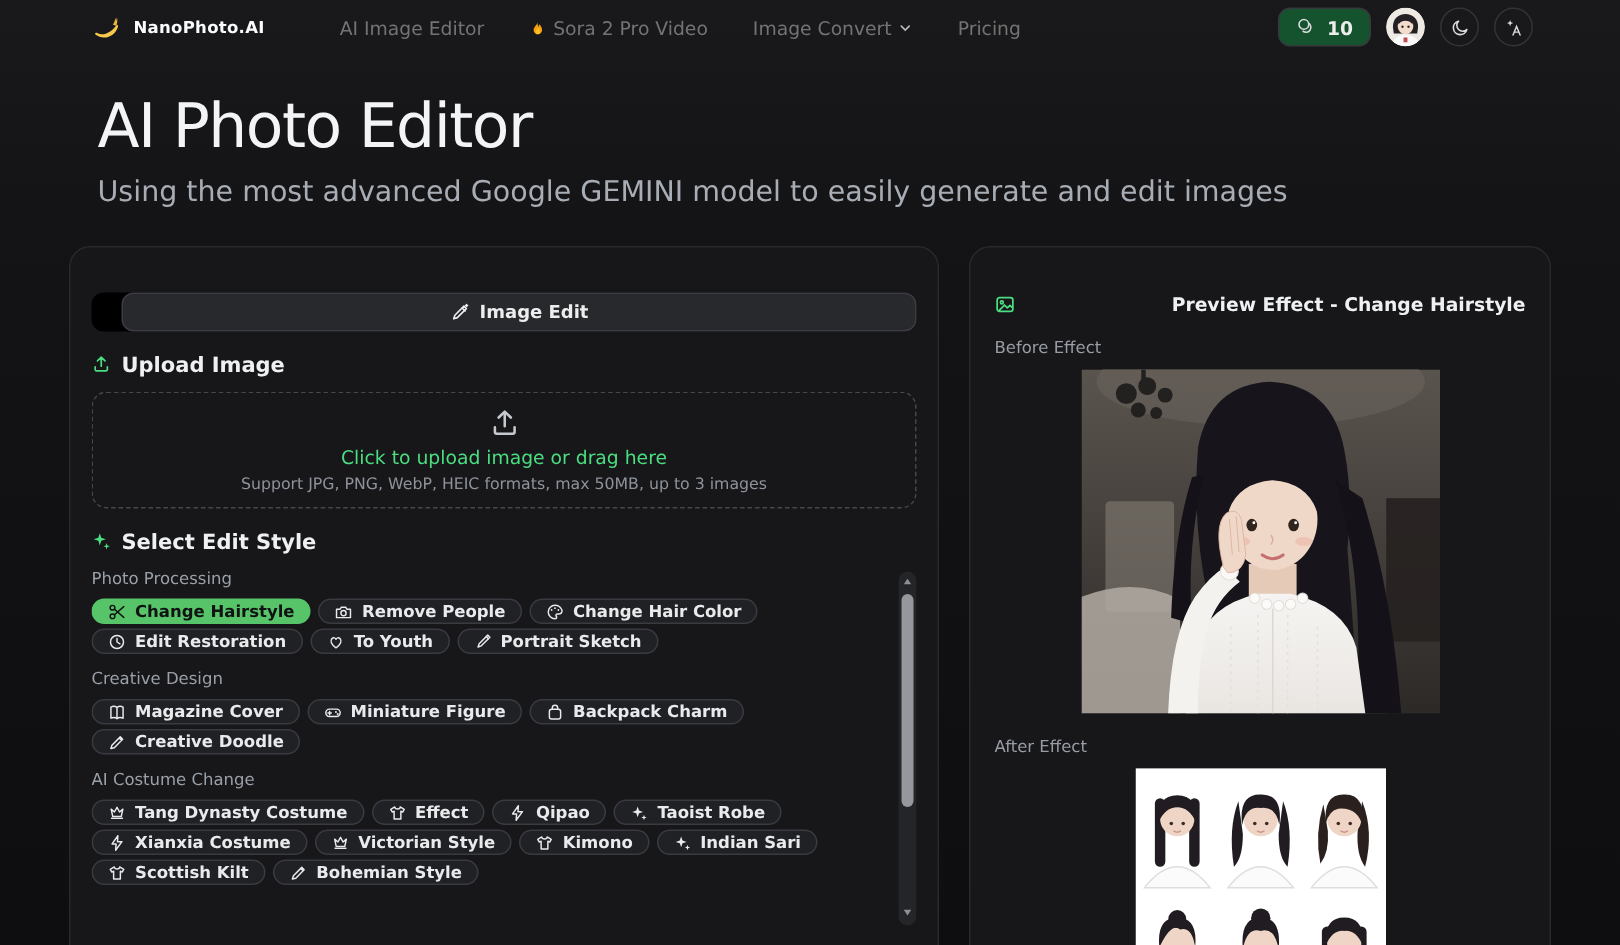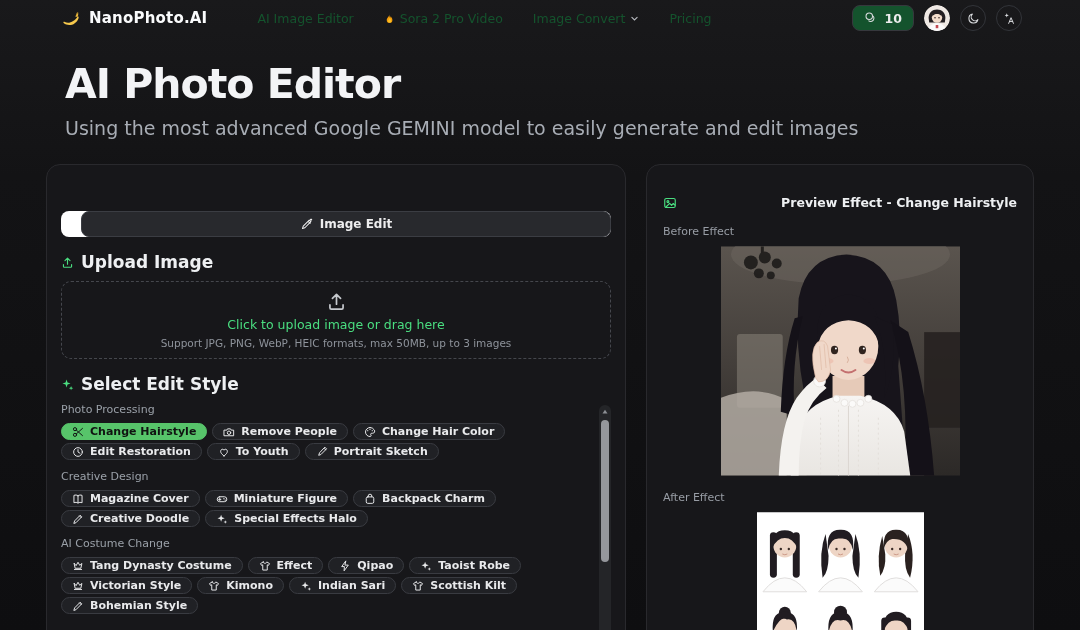--- a/index.html
+++ b/index.html
@@ -8,52 +8,52 @@
     overflow:hidden; position:relative;
     background:linear-gradient(180deg,#19191b 0%, #131315 28%, #0e0e10 100%);
     font-family:"DejaVu Sans","Liberation Sans",sans-serif;
     color:#e8e9eb;
   }
   svg { display:block; }
 
   
   .nav { height:36px; display:flex; align-items:center; padding:0 58px 0 60px; }
   .brand { display:flex; align-items:center; gap:8px; cursor:pointer; }
-  .brand .bname { font-size:15px; font-weight:700; color:#fafbfc; letter-spacing:.2px; }
+  .brand .bname { font-size:11px; font-weight:700; color:#fafbfc; letter-spacing:.2px; }
   .nlinks { display:flex; align-items:center; gap:30px; margin-left:50px; }
-  .nl { display:flex; align-items:center; gap:5px; font-size:12.5px; color:#14532d; cursor:pointer; text-decoration:none; }
+  .nl { display:flex; align-items:center; gap:5px; font-size:12.5px; color:#737373; cursor:pointer; text-decoration:none; }
   .nav-right { margin-left:auto; display:flex; align-items:center; gap:10px; }
   .credit { height:26px; display:flex; align-items:center; gap:7px; padding:0 11px;
             background:#14532d; border:1px solid #36383d; border-radius:8px;
             font-size:12.5px; font-weight:700; color:#eceded; cursor:pointer; }
   .cbtn { width:26px; height:26px; border-radius:50%; border:1px solid #323439; background:transparent;
           display:flex; align-items:center; justify-content:center; cursor:pointer; }
   .avatar { width:26px; height:26px; border-radius:50%; overflow:hidden; cursor:pointer; }
 
   
   .hero { margin:24px 0 0 65px; }
-  .hero h1 { font-size:41px; font-weight:700; color:#f3f4f6; letter-spacing:-1px; }
+  .hero h1 { font-size:41px; font-weight:400; color:#f3f4f6; letter-spacing:-1px; }
   .hero p { margin-top:9px; font-size:19px; color:#a8adb5; }
 
   
   .main { display:flex; gap:20px; margin:25px 46px 0; align-items:flex-start; }
   .panel { background:#17171a; border:1px solid #29292d; border-radius:14px; height:560px; overflow:hidden; }
   .panel-left { width:580px; padding:16px 14px; }
   .panel-right { flex:1; padding:16px; }
 
   
-  .tabs { margin-top:30px; height:26px; background:#ffffff; border-radius:8px; display:flex;padding-left:20px; }
+  .tabs { margin-top:14px; height:26px; background:#000000; border-radius:8px; display:flex;padding-left:20px; }
   .tab { flex:1; display:flex; align-items:center; justify-content:center; gap:7px;
          font-size:12px; font-weight:700; color:#85898f; border-radius:8px; cursor:pointer;
          border:1px solid transparent; background:transparent; font-family:inherit; }
   .tab.active { background:#28292d; border-color:#3b3d43; color:#ededee; }
 
   
-  .sec-label { margin-top:15px; display:flex; align-items:center; gap:7px;
-               font-size:17px; font-weight:700; color:#eef0f2; }
+  .sec-label { margin-top:15px; display:flex; align-items:flex-start; gap:7px;
+               font-size:14px; font-weight:700; color:#eef0f2; }
 
   
   .upload-box { margin-top:9px; height:78px; border:1.5px dashed #45474d; border-radius:10px;
                 display:flex; flex-direction:column; align-items:center; justify-content:center; cursor:pointer; }
   .upload-cta { margin-top:5px; font-size:12.5px; font-weight:400; color:#4ade80; }
   .upload-hint { margin-top:5px; font-size:10.5px; color:#8e939b; }
 
   
   .style-scroll { position:relative; margin-top:9px; height:240px; overflow:hidden; padding-right:20px; }
   .cat { margin-bottom:10px; }
@@ -342,28 +342,20 @@
           <button class="chip">
               <span class="ci">
                 <svg viewBox="0 0 16 16" width="12" height="12">
                   <g fill="none" stroke="currentColor" stroke-width="1.3" stroke-linecap="round" stroke-linejoin="round">
                     <path d="M2.6 13.4l.9-2.9L10.9 3l2.1 2.1-7.4 7.5zM10 3.9l2.1 2.1"></path>
                   </g>
                 </svg>
               </span>
               <span>Creative Doodle</span>
             </button>
-          <button class="chip">
-              <span class="ci">
-                <svg viewBox="0 0 16 16" width="12" height="12">
-                  <path fill="currentColor" d="M6.8 2.2 8 5.8l3.6 1.2L8 8.2 6.8 11.8 5.6 8.2 2 7 5.6 5.8zM12.4 9.6l.6 1.8 1.8.6-1.8.6-.6 1.8-.6-1.8-1.8-.6 1.8-.6z"></path>
-                </svg>
-              </span>
-              <span>Special Effects Halo</span>
-            </button>
         </div>
       </div>
 
       <div class="cat">
         <div class="cat-label">AI Costume Change</div>
         <div class="chips">
           <button class="chip">
               <span class="ci">
                 <svg viewBox="0 0 16 16" width="12" height="12">
                   <g fill="none" stroke="currentColor" stroke-width="1.3" stroke-linecap="round" stroke-linejoin="round">
@@ -393,20 +385,30 @@
               </span>
               <span>Qipao</span>
             </button>
           <button class="chip">
               <span class="ci">
                 <svg viewBox="0 0 16 16" width="12" height="12">
                   <path fill="currentColor" d="M6.8 2.2 8 5.8l3.6 1.2L8 8.2 6.8 11.8 5.6 8.2 2 7 5.6 5.8zM12.4 9.6l.6 1.8 1.8.6-1.8.6-.6 1.8-.6-1.8-1.8-.6 1.8-.6z"></path>
                 </svg>
               </span>
               <span>Taoist Robe</span>
+            </button>
+          <button class="chip">
+              <span class="ci">
+                <svg viewBox="0 0 16 16" width="12" height="12">
+                  <g fill="none" stroke="currentColor" stroke-width="1.3" stroke-linecap="round" stroke-linejoin="round">
+                    <path d="M8.8 1.6 3.6 8.8h3.6L6.8 14.4 12.4 6.8H8.4z"></path>
+                  </g>
+                </svg>
+              </span>
+              <span>Xianxia Costume</span>
             </button>
           <button class="chip">
               <span class="ci">
                 <svg viewBox="0 0 16 16" width="12" height="12">
                   <g fill="none" stroke="currentColor" stroke-width="1.3" stroke-linecap="round" stroke-linejoin="round">
                     <path d="M3.2 12.6h9.6M2.8 4.6 4.2 11h7.6l1.4-6.4-2.9 2.5L8 3 5.7 7.1z"></path>
                   </g>
                 </svg>
               </span>
               <span>Victorian Style</span>

